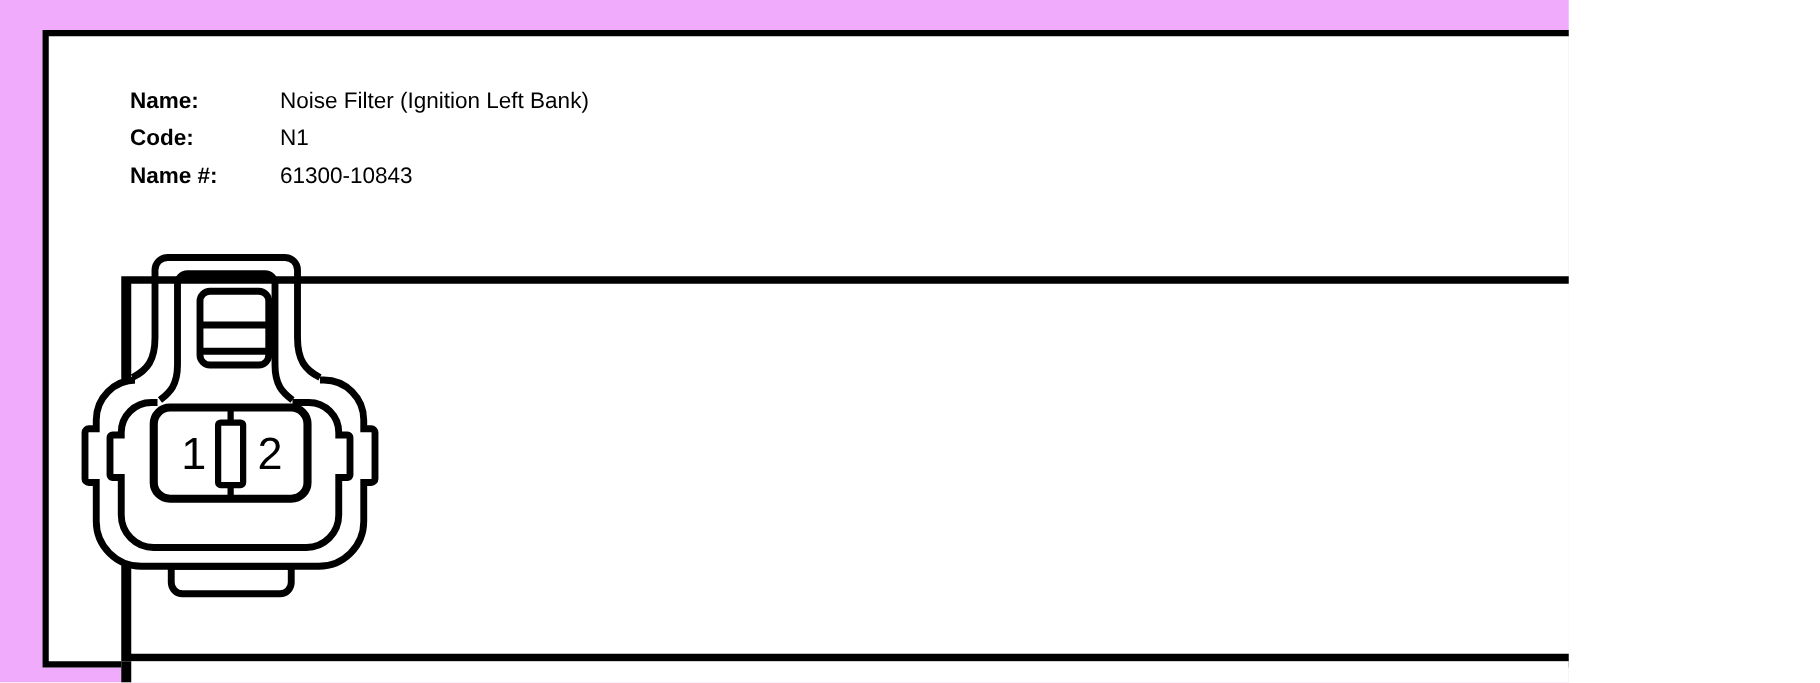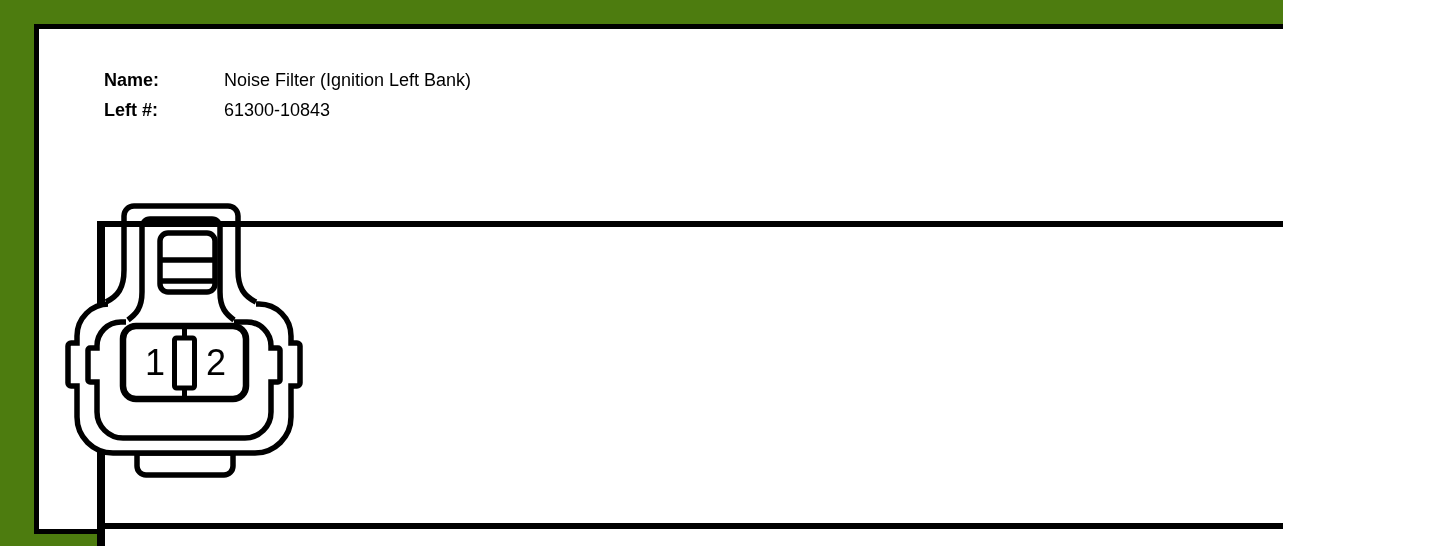--- a/index.html
+++ b/index.html
@@ -1,18 +1,18 @@
 <!DOCTYPE html>
 <html><head>
 <meta charset="utf-8">
 <style>
   html,body{margin:0;padding:0;background:#ffffff;}
   .screen{
-    position:relative;width:1255px;height:546px;background:#4d7c0f;
-    font-family:"Liberation Sans",sans-serif;color:#000000;overflow:hidden;padding-left:28px;
+    position:relative;width:1255px;height:546px;background:#f0abfc;
+    font-family:"Liberation Sans",sans-serif;color:#000000;overflow:hidden;
   }
   .frame{
     position:absolute;left:34px;top:24px;width:1385px;height:510px;
     border:5px solid #000000;box-sizing:border-box;background:#ffffff;
   }
   .info{position:absolute;left:65px;top:36px;}
   .info-row{height:30px;line-height:30px;font-size:18px;white-space:nowrap;}
   .info-label{display:inline-block;width:120px;font-weight:bold;}
   .info-value{font-weight:normal;}
   .connector-box{
@@ -32,21 +32,24 @@
 
 <div class="screen">
 
   <div class="frame">
 
     <div class="info">
       <div class="info-row">
         <span class="info-label">Name:</span><span class="info-value">Noise Filter (Ignition Left Bank)</span>
       </div>
       <div class="info-row">
-        <span class="info-label">Left #:</span><span class="info-value">61300-10843</span>
+        <span class="info-label">Code:</span><span class="info-value">N1</span>
+      </div>
+      <div class="info-row">
+        <span class="info-label">Name #:</span><span class="info-value">61300-10843</span>
       </div>
     </div>
 
     <div class="connector-box"></div>
 
     <div class="footer-strip"></div>
 
   </div>
 
   <svg class="connector-svg" viewBox="0 0 250 285" xmlns="http://www.w3.org/2000/svg">

